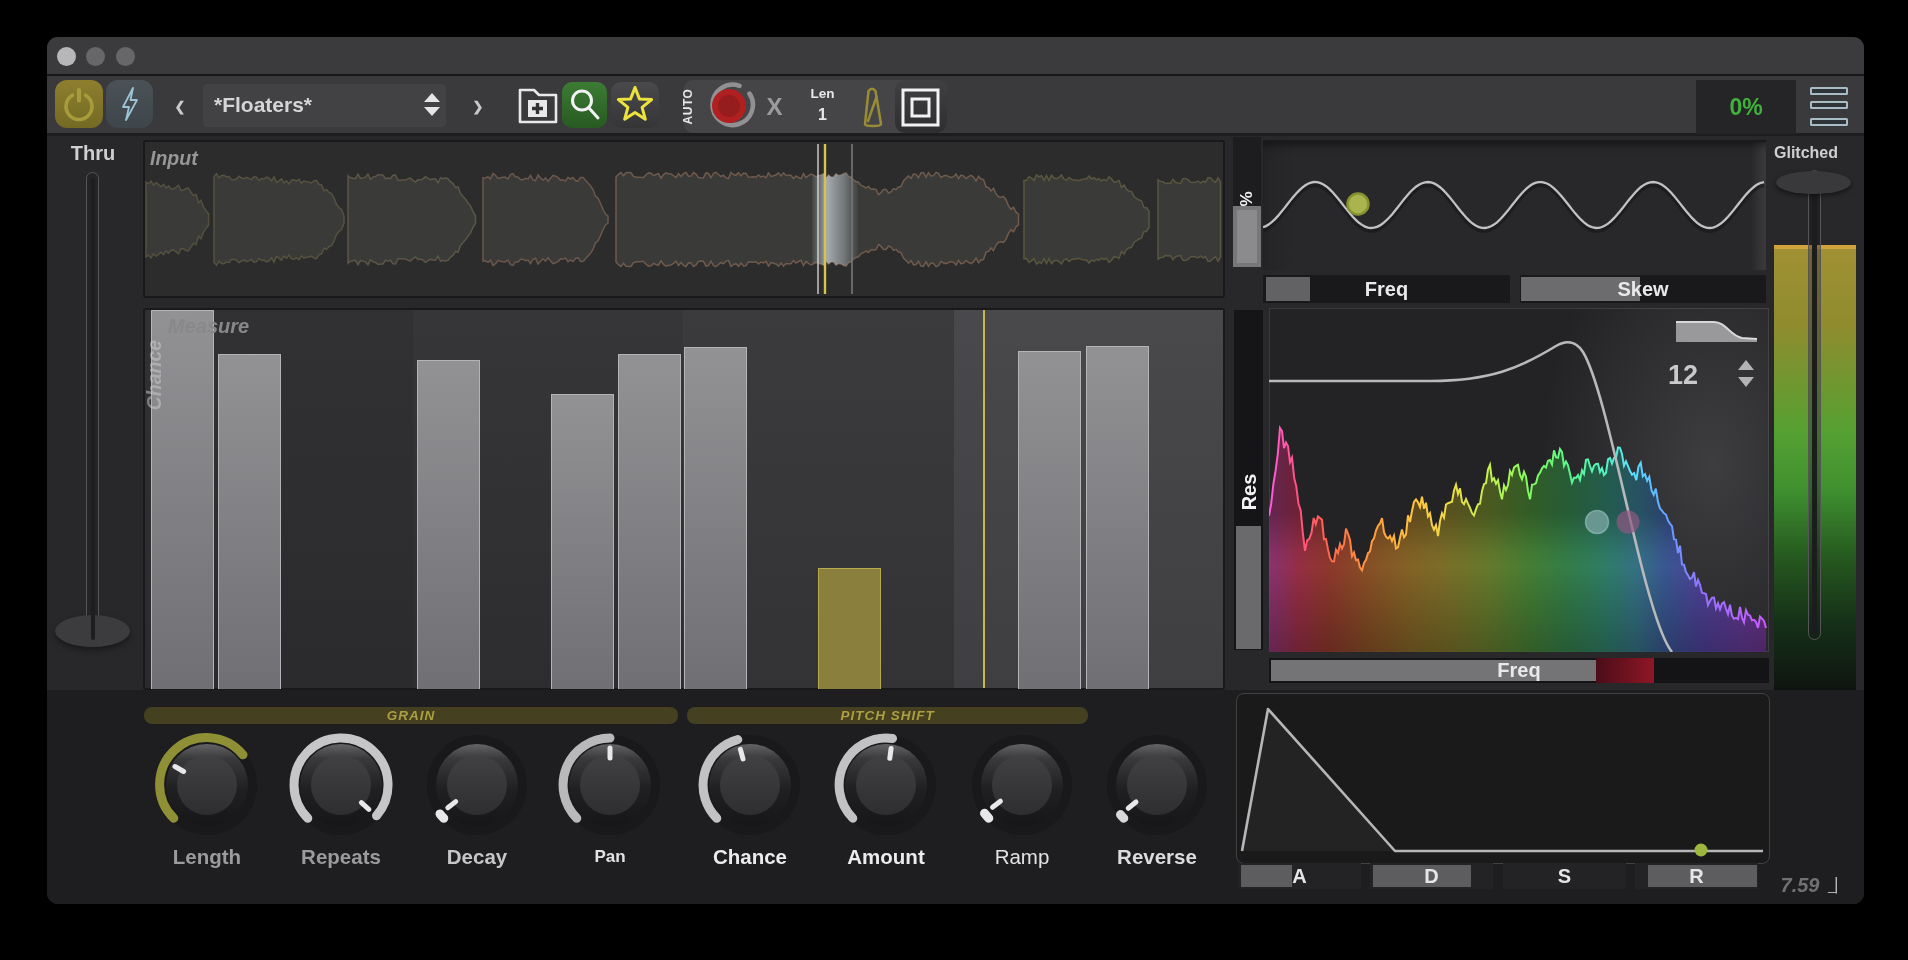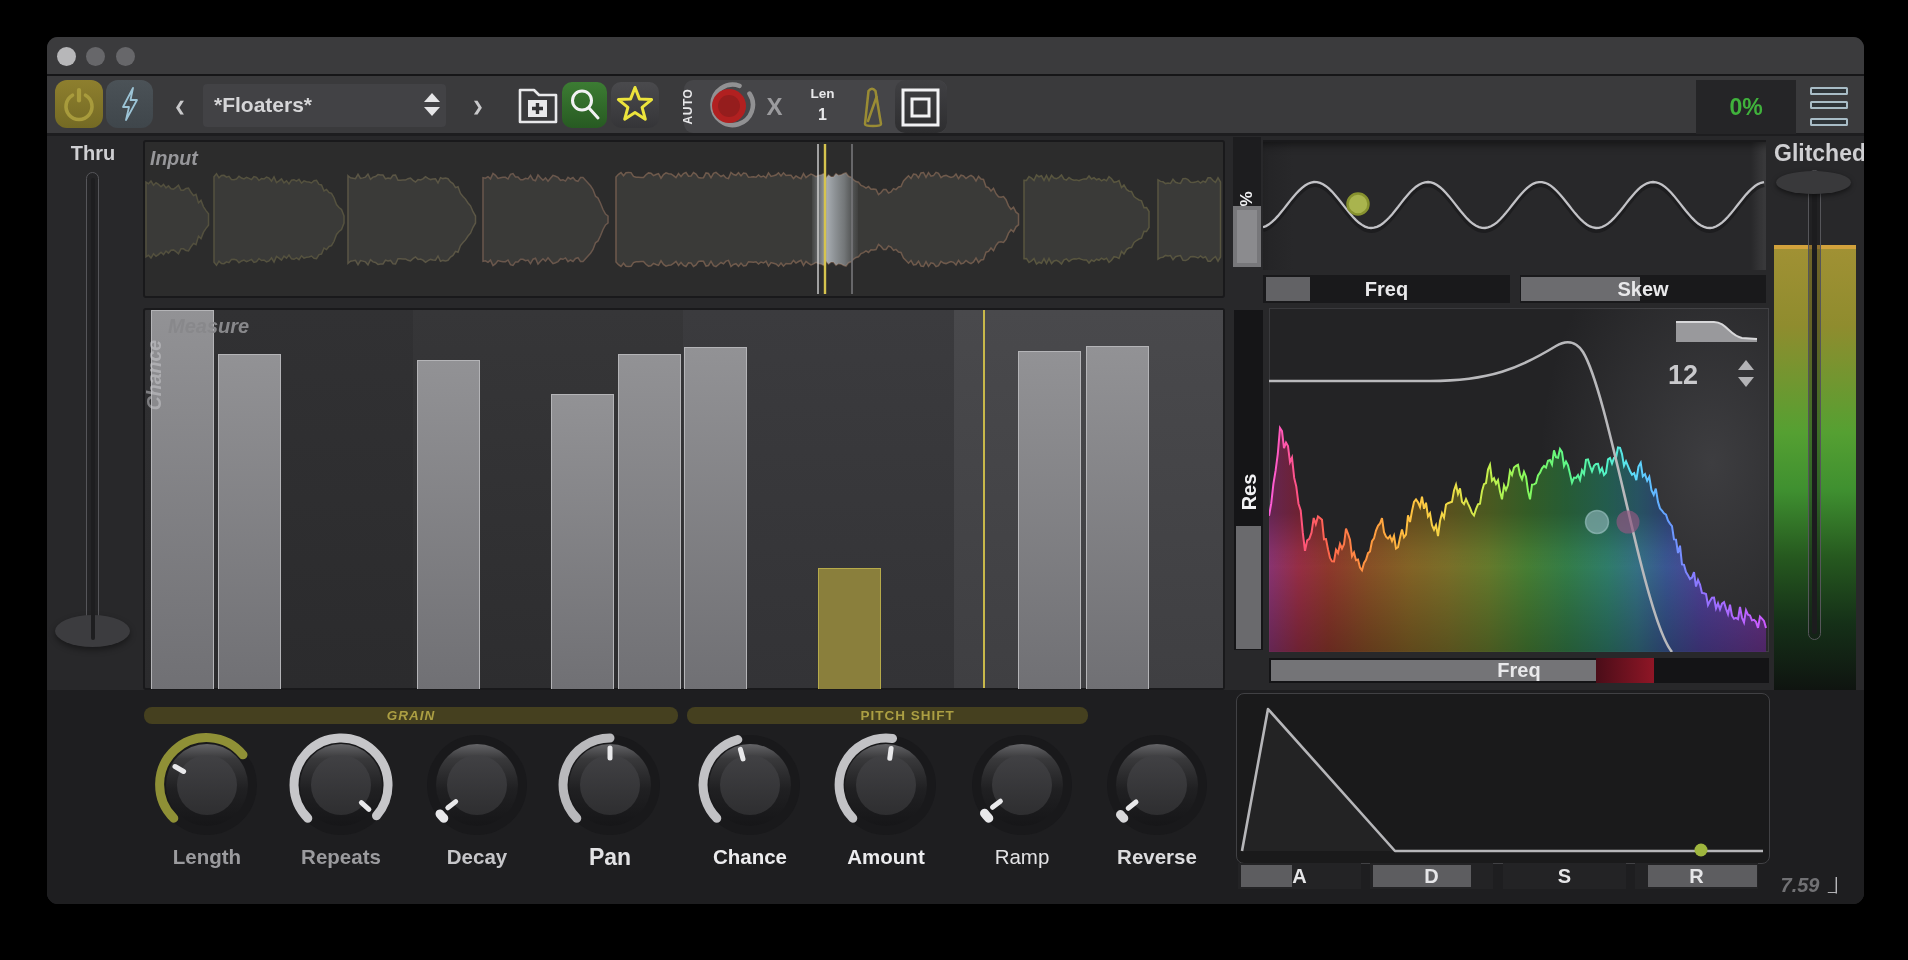--- a/index.html
+++ b/index.html
@@ -110,21 +110,21 @@
     <div style="position:absolute;left:971px;top:314px;width:63px;height:338px;background:linear-gradient(#929295,#707074);border:1.5px solid #b4b4b7;border-bottom:none;"></div>
     <div style="position:absolute;left:1039px;top:309px;width:63px;height:343px;background:linear-gradient(#929295,#707074);border:1.5px solid #b4b4b7;border-bottom:none;"></div>
     <div style="position:absolute;left:771px;top:531px;width:63px;height:121px;background:#8a7f3c;border:1.5px solid #b6aa4a;border-bottom:none;"></div>
 <div style="position:absolute;left:936px;top:273px;width:2.4px;height:378px;background:#c8b84a;"></div>
 <div style="position:absolute;left:121px;top:275px;width:110px;height:28px;display:flex;align-items:center;justify-content:center;color:#88888b;font-size:20px;font-weight:bold;font-style:italic;justify-content:flex-start;">Measure</div>
 <div style="position:absolute;left:62px;top:293px;width:90px;height:90px;display:flex;align-items:center;justify-content:center;color:rgba(205,205,210,0.5);font-size:19.5px;font-weight:bold;font-style:italic;transform:rotate(-90deg);">Chance</div>
 <div style="position:absolute;left:0px;top:653px;width:1817px;height:214px;background:#1e1e20;"></div>
 <div style="position:absolute;left:97px;top:670px;width:534px;height:17px;background:#45401f;border-radius:8px;"></div>
 <div style="position:absolute;left:97px;top:670px;width:534px;height:17px;display:flex;align-items:center;justify-content:center;color:#ac9f43;font-size:13.5px;font-weight:bold;font-style:italic;letter-spacing:1px;">GRAIN</div>
 <div style="position:absolute;left:640px;top:670px;width:401px;height:17px;background:#45401f;border-radius:8px;"></div>
-<div style="position:absolute;left:660px;top:670px;width:401px;height:17px;display:flex;align-items:center;justify-content:center;color:#ac9f43;font-size:13.5px;font-weight:bold;letter-spacing:1px;">PITCH SHIFT</div>
+<div style="position:absolute;left:640px;top:670px;width:401px;height:17px;display:flex;align-items:center;justify-content:center;color:#ac9f43;font-size:13.5px;font-weight:bold;font-style:italic;letter-spacing:1px;">PITCH SHIFT</div>
 <svg style="position:absolute;left:102px;top:690px" width="116" height="116" viewBox="-58 -58 116 116">
       <defs>
         <linearGradient id="kbk207" x1="0" y1="0" x2="0" y2="1">
           <stop offset="0" stop-color="#646467"></stop>
           <stop offset="0.18" stop-color="#39393b"></stop>
           <stop offset="0.55" stop-color="#202022"></stop>
           <stop offset="1" stop-color="#161618"></stop>
         </linearGradient>
         <linearGradient id="kfk207" x1="0" y1="0" x2="0" y2="1">
           <stop offset="0" stop-color="#414144"></stop>
@@ -190,21 +190,21 @@
           <stop offset="0" stop-color="#414144"></stop>
           <stop offset="1" stop-color="#2e2e30"></stop>
         </linearGradient>
       </defs>
       <circle r="50" fill="#19191b"></circle>
       <path d="M-33.2,33.2 A47,47 0 0 1 0.0,-47.0" fill="none" stroke="#b9b9bc" stroke-width="9" stroke-linecap="round"></path>
       <circle r="41" fill="url(#kbk610)"></circle>
       <circle r="30" fill="url(#kfk610)"></circle>
       <line x1="0.0" y1="-27.0" x2="0.0" y2="-37.0" stroke="#e8e8ea" stroke-width="5" stroke-linecap="round"></line>
     </svg>
-<div style="position:absolute;left:493px;top:806px;width:140px;height:28px;display:flex;align-items:center;justify-content:center;color:#e2e2e4;font-size:23px;font-weight:bold;">Pan</div>
+<div style="position:absolute;left:493px;top:806px;width:140px;height:28px;display:flex;align-items:center;justify-content:center;color:#e2e2e4;font-size:17px;font-weight:bold;">Pan</div>
 <svg style="position:absolute;left:645px;top:690px" width="116" height="116" viewBox="-58 -58 116 116">
       <defs>
         <linearGradient id="kbk750" x1="0" y1="0" x2="0" y2="1">
           <stop offset="0" stop-color="#646467"></stop>
           <stop offset="0.18" stop-color="#39393b"></stop>
           <stop offset="0.55" stop-color="#202022"></stop>
           <stop offset="1" stop-color="#161618"></stop>
         </linearGradient>
         <linearGradient id="kfk750" x1="0" y1="0" x2="0" y2="1">
           <stop offset="0" stop-color="#414144"></stop>
@@ -360,18 +360,18 @@
 <div style="position:absolute;left:1323px;top:826px;width:123px;height:26px;background:#232325;"></div>
 <div style="position:absolute;left:1326px;top:828px;width:98px;height:22px;background:#5d5d60;"></div>
 <div style="position:absolute;left:1323px;top:826px;width:123px;height:26px;display:flex;align-items:center;justify-content:center;color:#e6e6e8;font-size:20px;font-weight:bold;">D</div>
 <div style="position:absolute;left:1456px;top:826px;width:123px;height:26px;background:#232325;"></div>
 <div style="position:absolute;left:1456px;top:826px;width:123px;height:26px;display:flex;align-items:center;justify-content:center;color:#e6e6e8;font-size:20px;font-weight:bold;">S</div>
 <div style="position:absolute;left:1588px;top:826px;width:123px;height:26px;background:#232325;"></div>
 <div style="position:absolute;left:1601px;top:828px;width:109px;height:22px;background:#5d5d60;"></div>
 <div style="position:absolute;left:1588px;top:826px;width:123px;height:26px;display:flex;align-items:center;justify-content:center;color:#e6e6e8;font-size:20px;font-weight:bold;">R</div>
 <div style="position:absolute;left:1729px;top:835px;width:48px;height:26px;display:flex;align-items:center;justify-content:center;color:#717174;font-size:20px;font-weight:bold;font-style:italic;">7.59</div>
 <div style="position:absolute;left:1781px;top:835px;width:22px;height:26px;display:flex;align-items:center;justify-content:center;color:#b9b9bc;font-size:14px;justify-content:flex-start;">_▏</div>
-<div style="position:absolute;left:1727px;top:103px;width:92px;height:26px;display:flex;align-items:center;justify-content:center;color:#cfcfd2;font-size:23px;font-weight:bold;justify-content:flex-start;">Glitched</div>
+<div style="position:absolute;left:1727px;top:103px;width:92px;height:26px;display:flex;align-items:center;justify-content:center;color:#cfcfd2;font-size:16px;font-weight:bold;justify-content:flex-start;">Glitched</div>
 <div style="position:absolute;left:1727px;top:209px;width:82px;height:444px;background:linear-gradient(#a19134,#8f8c2e 18%,#55a032 42%,#3f9030 55%,#26591f 70%,#153018 85%,#0f1410);"></div>
 <div style="position:absolute;left:1727px;top:208px;width:82px;height:3.5px;background:#d2a23c;"></div>
 <div style="position:absolute;left:1761px;top:133px;width:13px;height:470px;border:1.5px solid #56565a;border-radius:7px;background:rgba(20,20,22,0.35);"></div>
 <div style="position:absolute;left:1765px;top:139px;width:5px;height:458px;background:#1c1c1e;border-radius:3px;"></div>
 <div style="position:absolute;left:1729px;top:134px;width:75px;height:23px;background:#39393b;border-radius:50%;box-shadow:0 2px 5px rgba(0,0,0,0.5);"></div>
 </div>
 </body></html>

